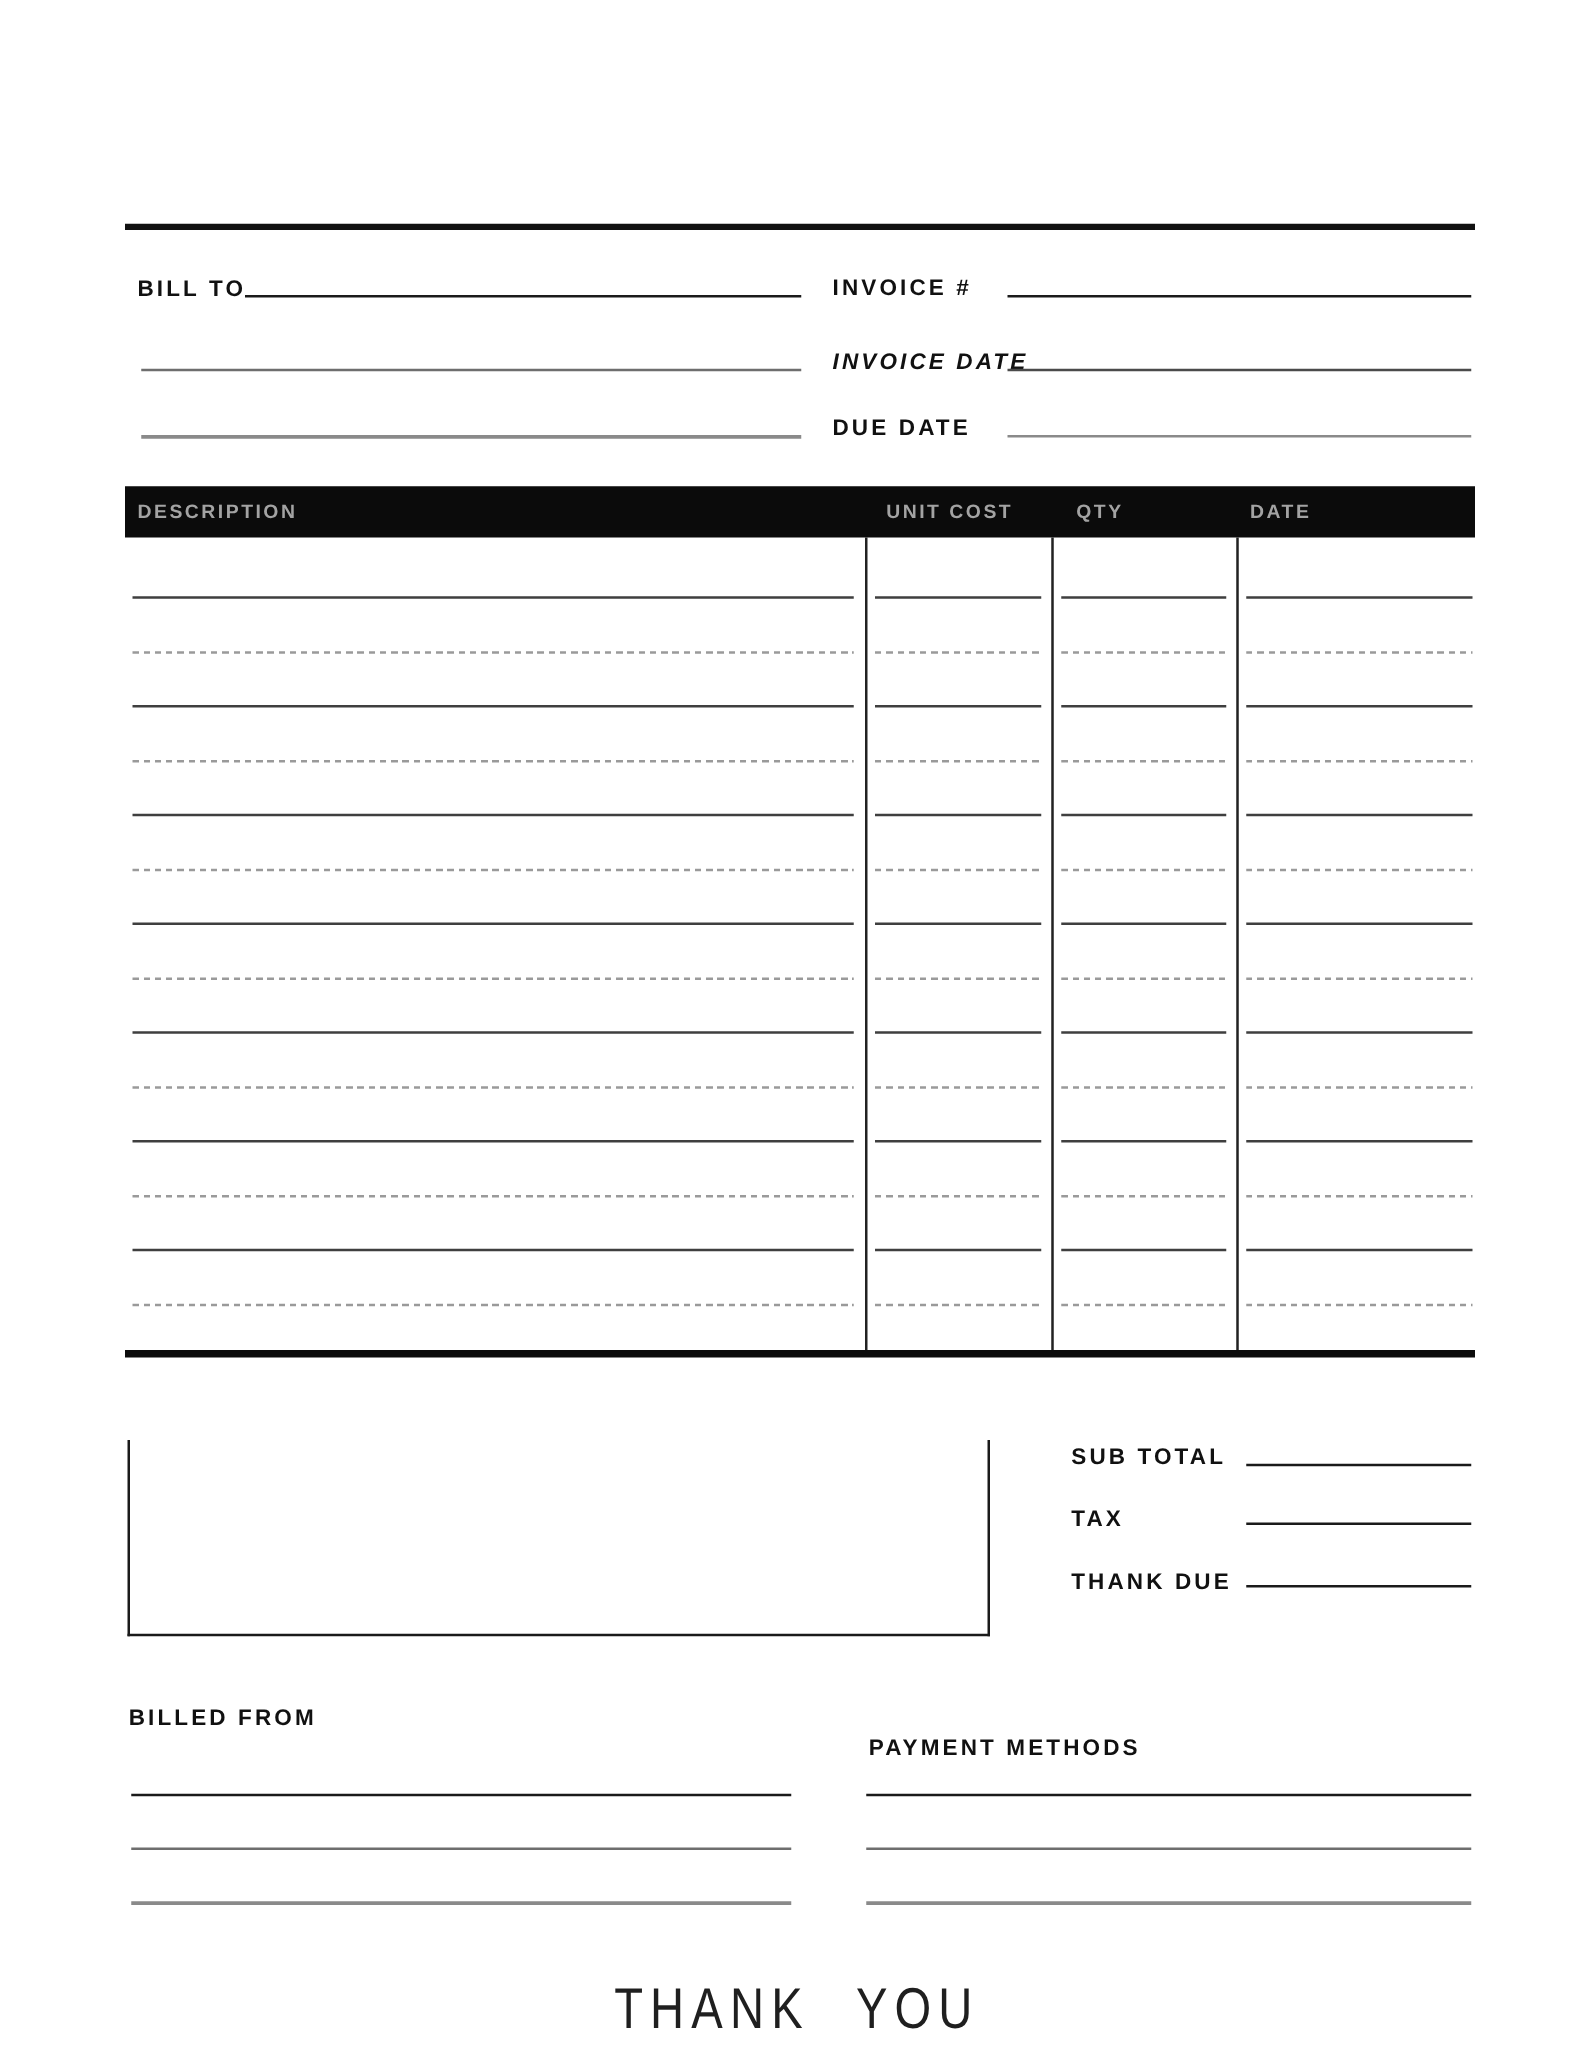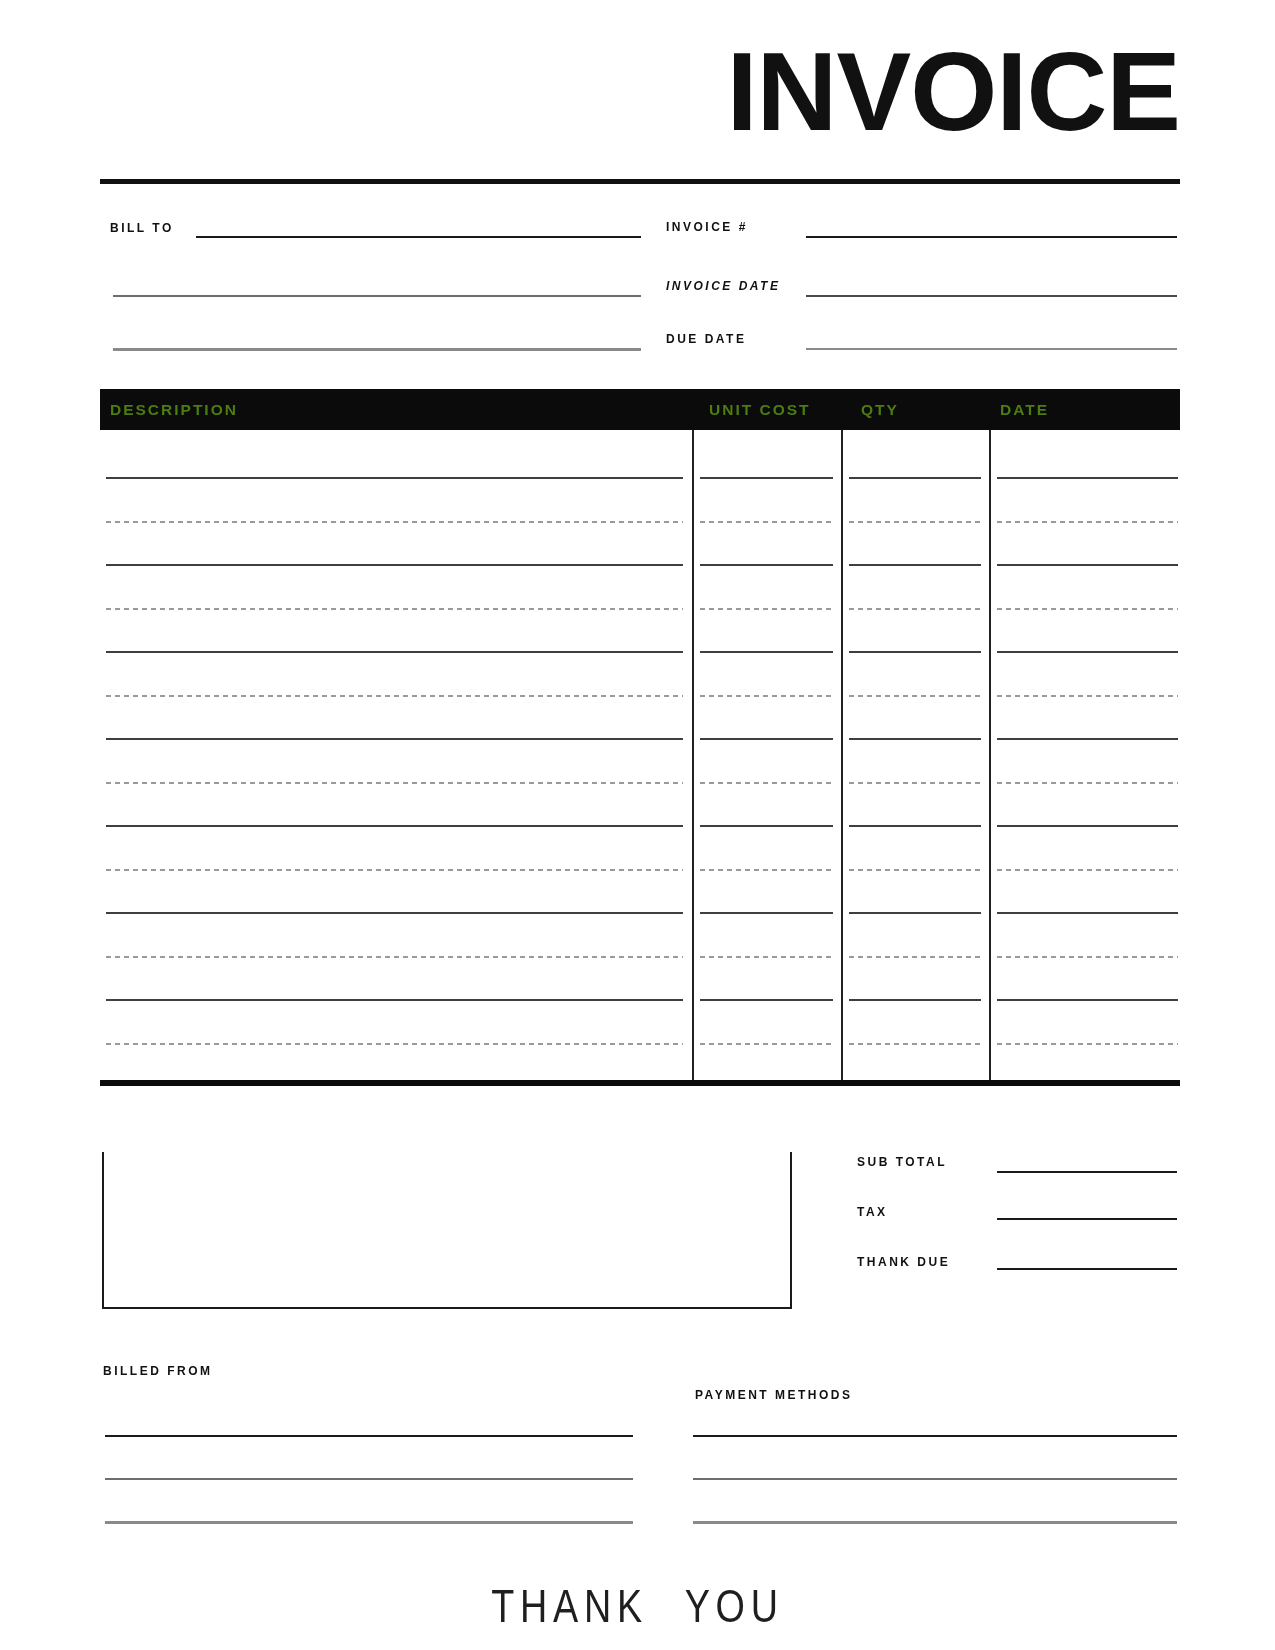--- a/index.html
+++ b/index.html
@@ -20,21 +20,21 @@
   
   #title{
     top:36px;right:95px;
     font-size:112px;font-weight:bold;letter-spacing:-1px;line-height:1;
     color:#111;
   }
   .rule-top{left:100px;top:179px;width:1080px;height:5px;background:#111;}
 
   
   .lbl{
-    font-size:12px;font-weight:bold;letter-spacing:2.5px;color:#111;
+    font-size:18px;font-weight:bold;letter-spacing:2.5px;color:#111;
     line-height:1;white-space:nowrap;
   }
 
   .fill-line{height:2px;background:var(--line-black);}
   .fill-line.g2{background:var(--line-mid);}
   .fill-line.g3{background:var(--line-gray);height:3px;}
 
   
   .bt-label{left:110px;top:222px;}
   .bt-l1{left:196px;top:236px;width:445px;}
@@ -47,21 +47,21 @@
   .meta-lbl-2{left:666px;top:333px;}
   .meta-ln-0{left:806px;top:236px;width:371px;}
   .meta-ln-1{left:806px;top:295px;width:371px;background:#4a4a4a;}
   .meta-ln-2{left:806px;top:348px;width:371px;background:var(--line-gray);}
 
   
   #thead{
     left:100px;top:389px;width:1080px;height:41px;background:var(--ink);
   }
   #thead .col-lbl{
-    position:absolute;top:13px;color:#4d7c0f;font-size:15.5px;font-weight:bold;
+    position:absolute;top:13px;color:#a3a3a3;font-size:15.5px;font-weight:bold;
     letter-spacing:2px;line-height:1;white-space:nowrap;
   }
   .col-0{left:10px;}
   .col-1{left:609px;}
   .col-2{left:761px;}
   .col-3{left:900px;}
 
   #tbody{left:100px;top:430px;width:1080px;height:653px;}
   .vline{position:absolute;top:0;width:1.5px;height:653px;background:#222;}
   .v-0{left:592px;}
@@ -107,21 +107,20 @@
     font-size:46px;font-weight:normal;letter-spacing:7px;word-spacing:26px;
     color:#1f1f1f;transform:scaleX(0.82);transform-origin:center top;line-height:1;
     white-space:nowrap;
   }
 </style>
 </head>
 <body>
 
 <div id="page">
 
-  <div id="title" class="abs">INVOICE</div>
   <div class="abs rule-top"></div>
 
   <div class="abs lbl bt-label">BILL TO</div>
   <div class="abs fill-line bt-l1"></div>
   <div class="abs fill-line g2 bt-l2"></div>
   <div class="abs fill-line g3 bt-l3"></div>
 
   <div class="abs lbl meta-lbl-0">INVOICE #</div>
   <div class="abs fill-line meta-ln-0"></div>
   <div class="abs lbl meta-lbl-1">INVOICE DATE</div>

